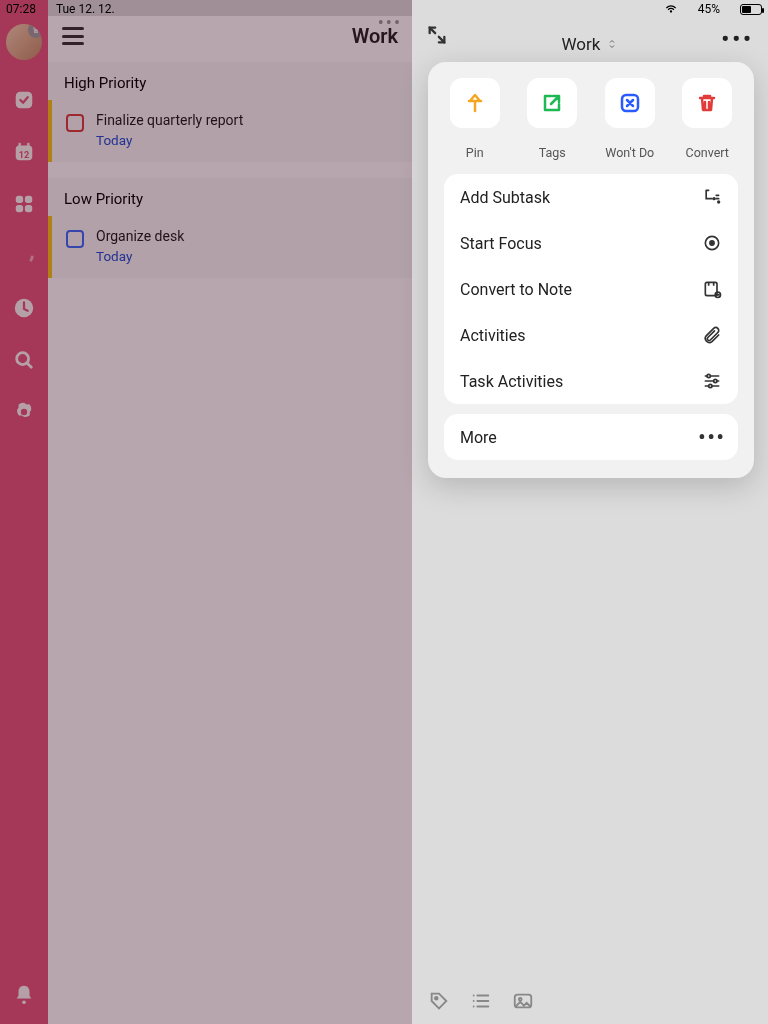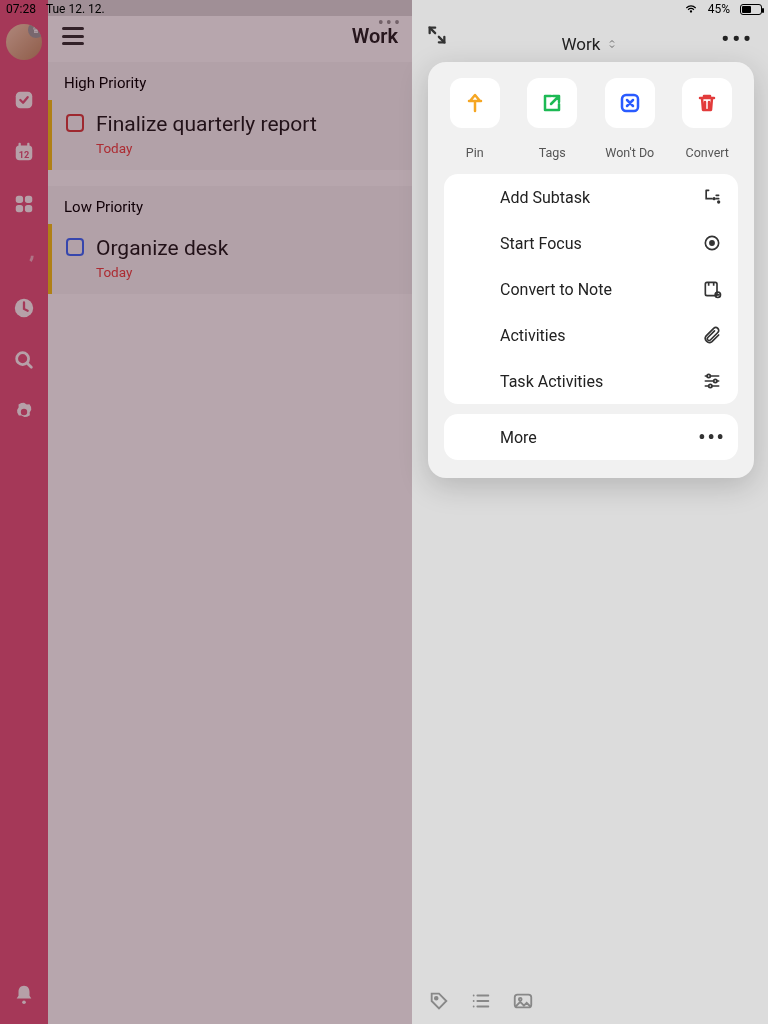--- a/index.html
+++ b/index.html
@@ -1,21 +1,21 @@
 <!DOCTYPE html>
 <html><head>
 <meta charset="utf-8">
 <style>
   * { box-sizing: border-box; margin: 0; padding: 0; }
   html, body { width: 768px; height: 1024px; overflow: hidden; font-family: -apple-system, BlinkMacSystemFont, "Segoe UI", Roboto, sans-serif; }
   body { position: relative; background: #dcdcdc; }
 
   
   .status-bar { position: absolute; top:0; left:0; right:0; height:18px; display:flex; justify-content:space-between; align-items:center; font-size:12px; padding:0 6px; z-index:50; color:#000; }
-  .status-left, .status-right { display:flex; align-items:center; gap:10px; }
+  .status-left, .status-right { display:flex; align-items:center; gap:20px; }
   .status-right .battery { width:22px; height:11px; border:1px solid #000; border-radius:3px; position:relative; }
   .status-right .battery::after { content:""; position:absolute; right:-3px; top:3px; width:2px; height:5px; background:#000; border-radius:1px; }
   .status-right .battery .fill { position:absolute; left:1px; top:1px; bottom:1px; width:45%; background:#000; border-radius:1px;}
 
   
   .sidebar { position:absolute; left:0; top:0; width:48px; height:1024px; background:#e4577d; display:flex; flex-direction:column; align-items:center; padding-top:24px; gap:28px; z-index:1;}
   .sidebar .avatar-wrap { width:36px; height:36px; border-radius:50%; background:linear-gradient(135deg,#f3d0b3,#c28e66); position:relative; overflow:hidden; }
   .sidebar .avatar-wrap .crown { position:absolute; top:-2px; right:-2px; width:16px; height:16px; background:#9e9e9e; border-radius:50%; display:flex; align-items:center; justify-content:center; font-size:9px; color:#fff;}
   .nav-icon { width:24px; height:24px; display:flex; align-items:center; justify-content:center; color:#ffffff; opacity:.95; }
   .nav-icon svg { width:22px; height:22px; }
@@ -29,43 +29,43 @@
   .hamburger span { height:3px; background:#333; border-radius:2px; }
   .main-title { font-size:20px; font-weight:600; color:#222; }
   .main-dots { color:#999; letter-spacing:2px; font-size:18px; position:absolute; top:-4px; right:10px;}
 
   .section-label { font-size:15px; color:#000000; padding:12px 16px 8px; background:#f7f7f7;}
   .task-row { display:flex; align-items:flex-start; gap:12px; padding:12px 14px 14px; background:#f7f7f7; border-left:4px solid #f5c518; }
   .section-gap { height:16px; background:#fff; }
   .checkbox { width:18px; height:18px; border:2px solid #d93e3e; border-radius:4px; flex-shrink:0; margin-top:2px;}
   .checkbox.blue { border-color:#3a6cff; }
   .task-text { display:flex; flex-direction:column; gap:4px; }
-  .task-title { font-size:21px; color:#1b1b1b; }
-  .task-date { font-size:13.5px; color:#ef4444; }
+  .task-title { font-size:14px; color:#1b1b1b; }
+  .task-date { font-size:13.5px; color:#1d4ed8; }
 
   
   .overlay { position:absolute; left:0; top:0; width:412px; height:1024px; background:rgba(50,0,20,0.35); z-index:2; pointer-events:none;}
 
   
   .detail-pane { position:absolute; left:412px; top:0; width:356px; height:1024px; background:#dcdcdc; z-index:3;}
   .detail-header { height:56px; display:flex; align-items:center; justify-content:center; position:relative; margin-top:16px;}
   .detail-header .expand-icon { position:absolute; left:14px; top:8px; width:22px; height:22px; color:#333;}
   .detail-title { font-size:17px; color:#222; display:flex; align-items:center; gap:6px;}
   .detail-header .dots-right { position:absolute; right:14px; top:10px; font-size:22px; letter-spacing:3px; color:#222; font-weight:700;}
 
   
   .sheet { position:absolute; left:428px; top:62px; width:326px; background:#f1f1f1; border-radius:18px; padding:16px 8px 8px; z-index:10; box-shadow:0 8px 30px rgba(0,0,0,.18); }
   .action-row { display:flex; justify-content:space-around; margin-bottom:14px;}
   .action-btn { display:flex; flex-direction:column; align-items:center; gap:17px; width:70px;}
   .action-tile { width:50px; height:50px; background:#fff; border-radius:12px; display:flex; align-items:center; justify-content:center; }
   .action-tile svg { width:24px; height:24px; }
   .action-label { font-size:12.5px; color:#555; }
 
   .menu-block { background:#fff; border-radius:14px; margin:0 8px 10px; overflow:hidden;}
-  .menu-item { display:flex; align-items:center; justify-content:space-between; padding:13px 16px; font-size:16px; color:#222;margin-left:40px; }
+  .menu-item { display:flex; align-items:center; justify-content:space-between; padding:13px 16px; font-size:16px; color:#222; }
   .menu-item + .menu-item {  }
   .menu-item .right-ic { width:20px; height:20px; color:#333; display:flex; align-items:center; justify-content:center;}
   .menu-item .right-ic svg { width:20px; height:20px; }
 
   .bottom-toolbar { position:absolute; left:428px; bottom:8px; display:flex; gap:20px; align-items:center; color:#888; z-index:5;}
   .bottom-toolbar svg { width:22px; height:22px; }
 </style>
 </head>
 <body>
 

